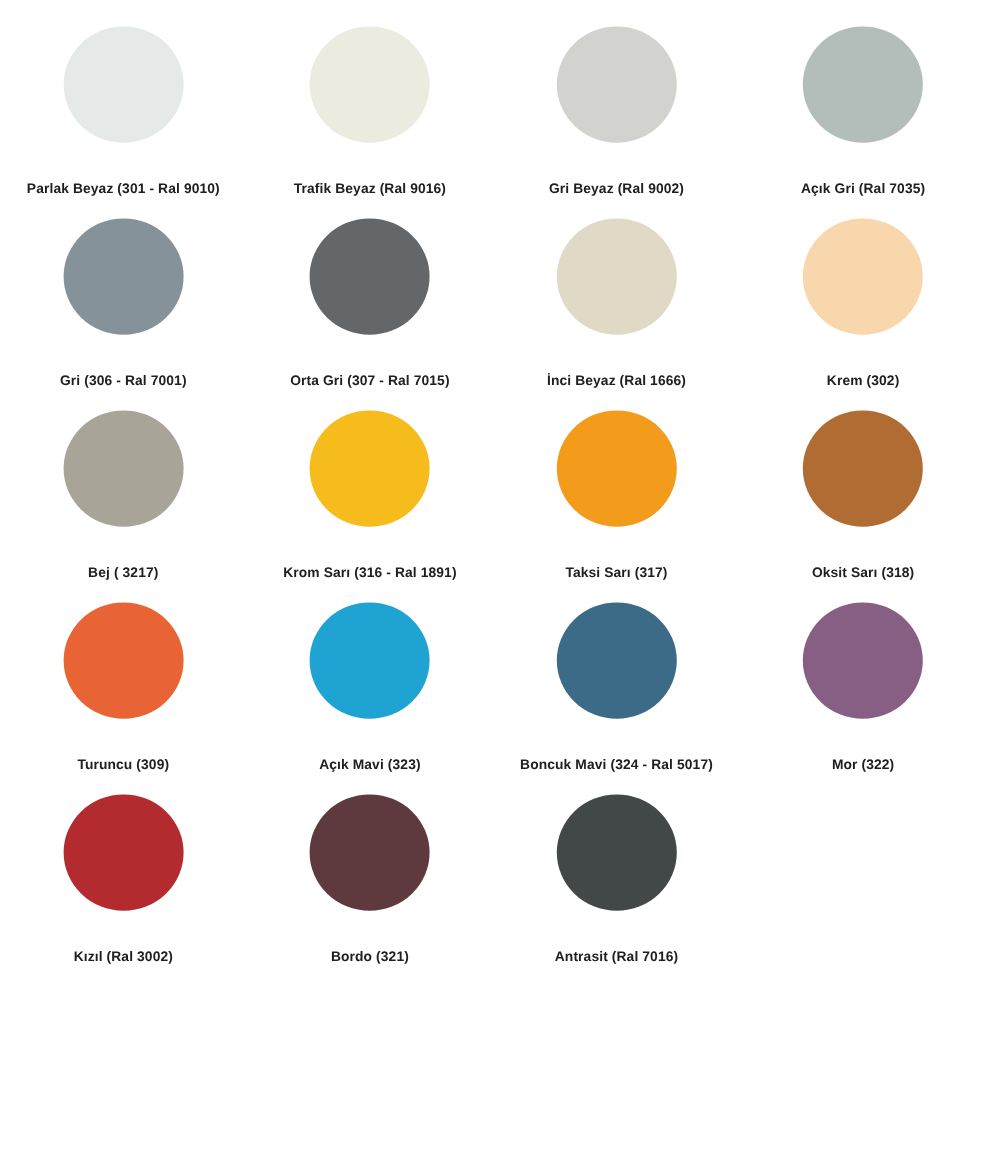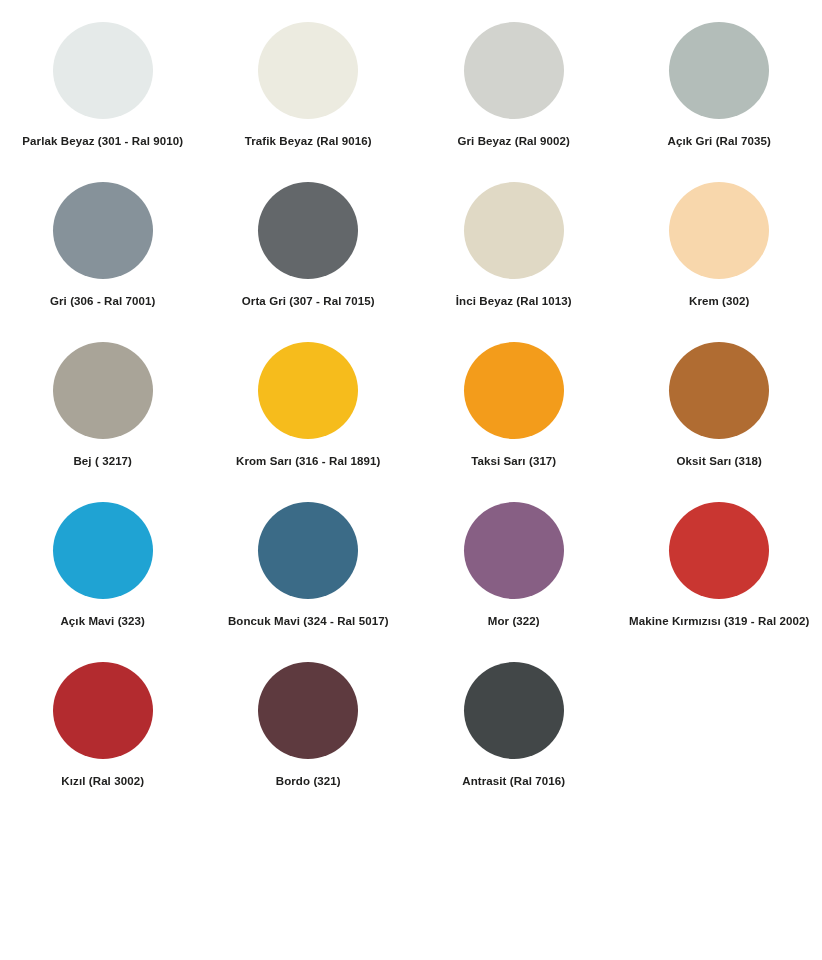--- a/index.html
+++ b/index.html
@@ -30,21 +30,21 @@
     padding-top: 22px;
     box-sizing: border-box;
   }
   .swatch-circle {
     width: 100px;
     height: 97px;
     border-radius: 50%;
     flex: 0 0 auto;
   }
   .swatch-label {
-    margin-top: 15px;
+    margin-top: 32px;
     font-size: 11.5px;
     font-weight: bold;
     line-height: 1.25;
     letter-spacing: 0.1px;
     text-align: center;
     color: #20201f;
     white-space: nowrap;
   }
 </style>
 </head>
@@ -70,21 +70,21 @@
     <div class="swatch-cell">
       <div class="swatch-circle" style="background: rgb(134, 146, 154);"></div>
       <div class="swatch-label">Gri (306 - Ral 7001)</div>
     </div>
     <div class="swatch-cell">
       <div class="swatch-circle" style="background: rgb(99, 103, 106);"></div>
       <div class="swatch-label">Orta Gri (307 - Ral 7015)</div>
     </div>
     <div class="swatch-cell">
       <div class="swatch-circle" style="background: rgb(224, 217, 197);"></div>
-      <div class="swatch-label">İnci Beyaz (Ral 1013)</div>
+      <div class="swatch-label">İnci Beyaz (Ral 1666)</div>
     </div>
     <div class="swatch-cell">
       <div class="swatch-circle" style="background: rgb(248, 215, 172);"></div>
       <div class="swatch-label">Krem (302)</div>
     </div>
     <div class="swatch-cell">
       <div class="swatch-circle" style="background: rgb(169, 164, 152);"></div>
       <div class="swatch-label">Bej ( 3217)</div>
     </div>
     <div class="swatch-cell">
@@ -93,34 +93,34 @@
     </div>
     <div class="swatch-cell">
       <div class="swatch-circle" style="background: rgb(243, 156, 27);"></div>
       <div class="swatch-label">Taksi Sarı (317)</div>
     </div>
     <div class="swatch-cell">
       <div class="swatch-circle" style="background: rgb(176, 108, 50);"></div>
       <div class="swatch-label">Oksit Sarı (318)</div>
     </div>
     <div class="swatch-cell">
+      <div class="swatch-circle" style="background: rgb(232, 100, 53);"></div>
+      <div class="swatch-label">Turuncu (309)</div>
+    </div>
+    <div class="swatch-cell">
       <div class="swatch-circle" style="background: rgb(31, 163, 211);"></div>
       <div class="swatch-label">Açık Mavi (323)</div>
     </div>
     <div class="swatch-cell">
       <div class="swatch-circle" style="background: rgb(59, 107, 135);"></div>
       <div class="swatch-label">Boncuk Mavi (324 - Ral 5017)</div>
     </div>
     <div class="swatch-cell">
       <div class="swatch-circle" style="background: rgb(135, 95, 132);"></div>
       <div class="swatch-label">Mor (322)</div>
-    </div>
-    <div class="swatch-cell">
-      <div class="swatch-circle" style="background: rgb(201, 54, 49);"></div>
-      <div class="swatch-label">Makine Kırmızısı (319 - Ral 2002)</div>
     </div>
     <div class="swatch-cell">
       <div class="swatch-circle" style="background: rgb(179, 43, 47);"></div>
       <div class="swatch-label">Kızıl (Ral 3002)</div>
     </div>
     <div class="swatch-cell">
       <div class="swatch-circle" style="background: rgb(94, 58, 63);"></div>
       <div class="swatch-label">Bordo (321)</div>
     </div>
     <div class="swatch-cell">

